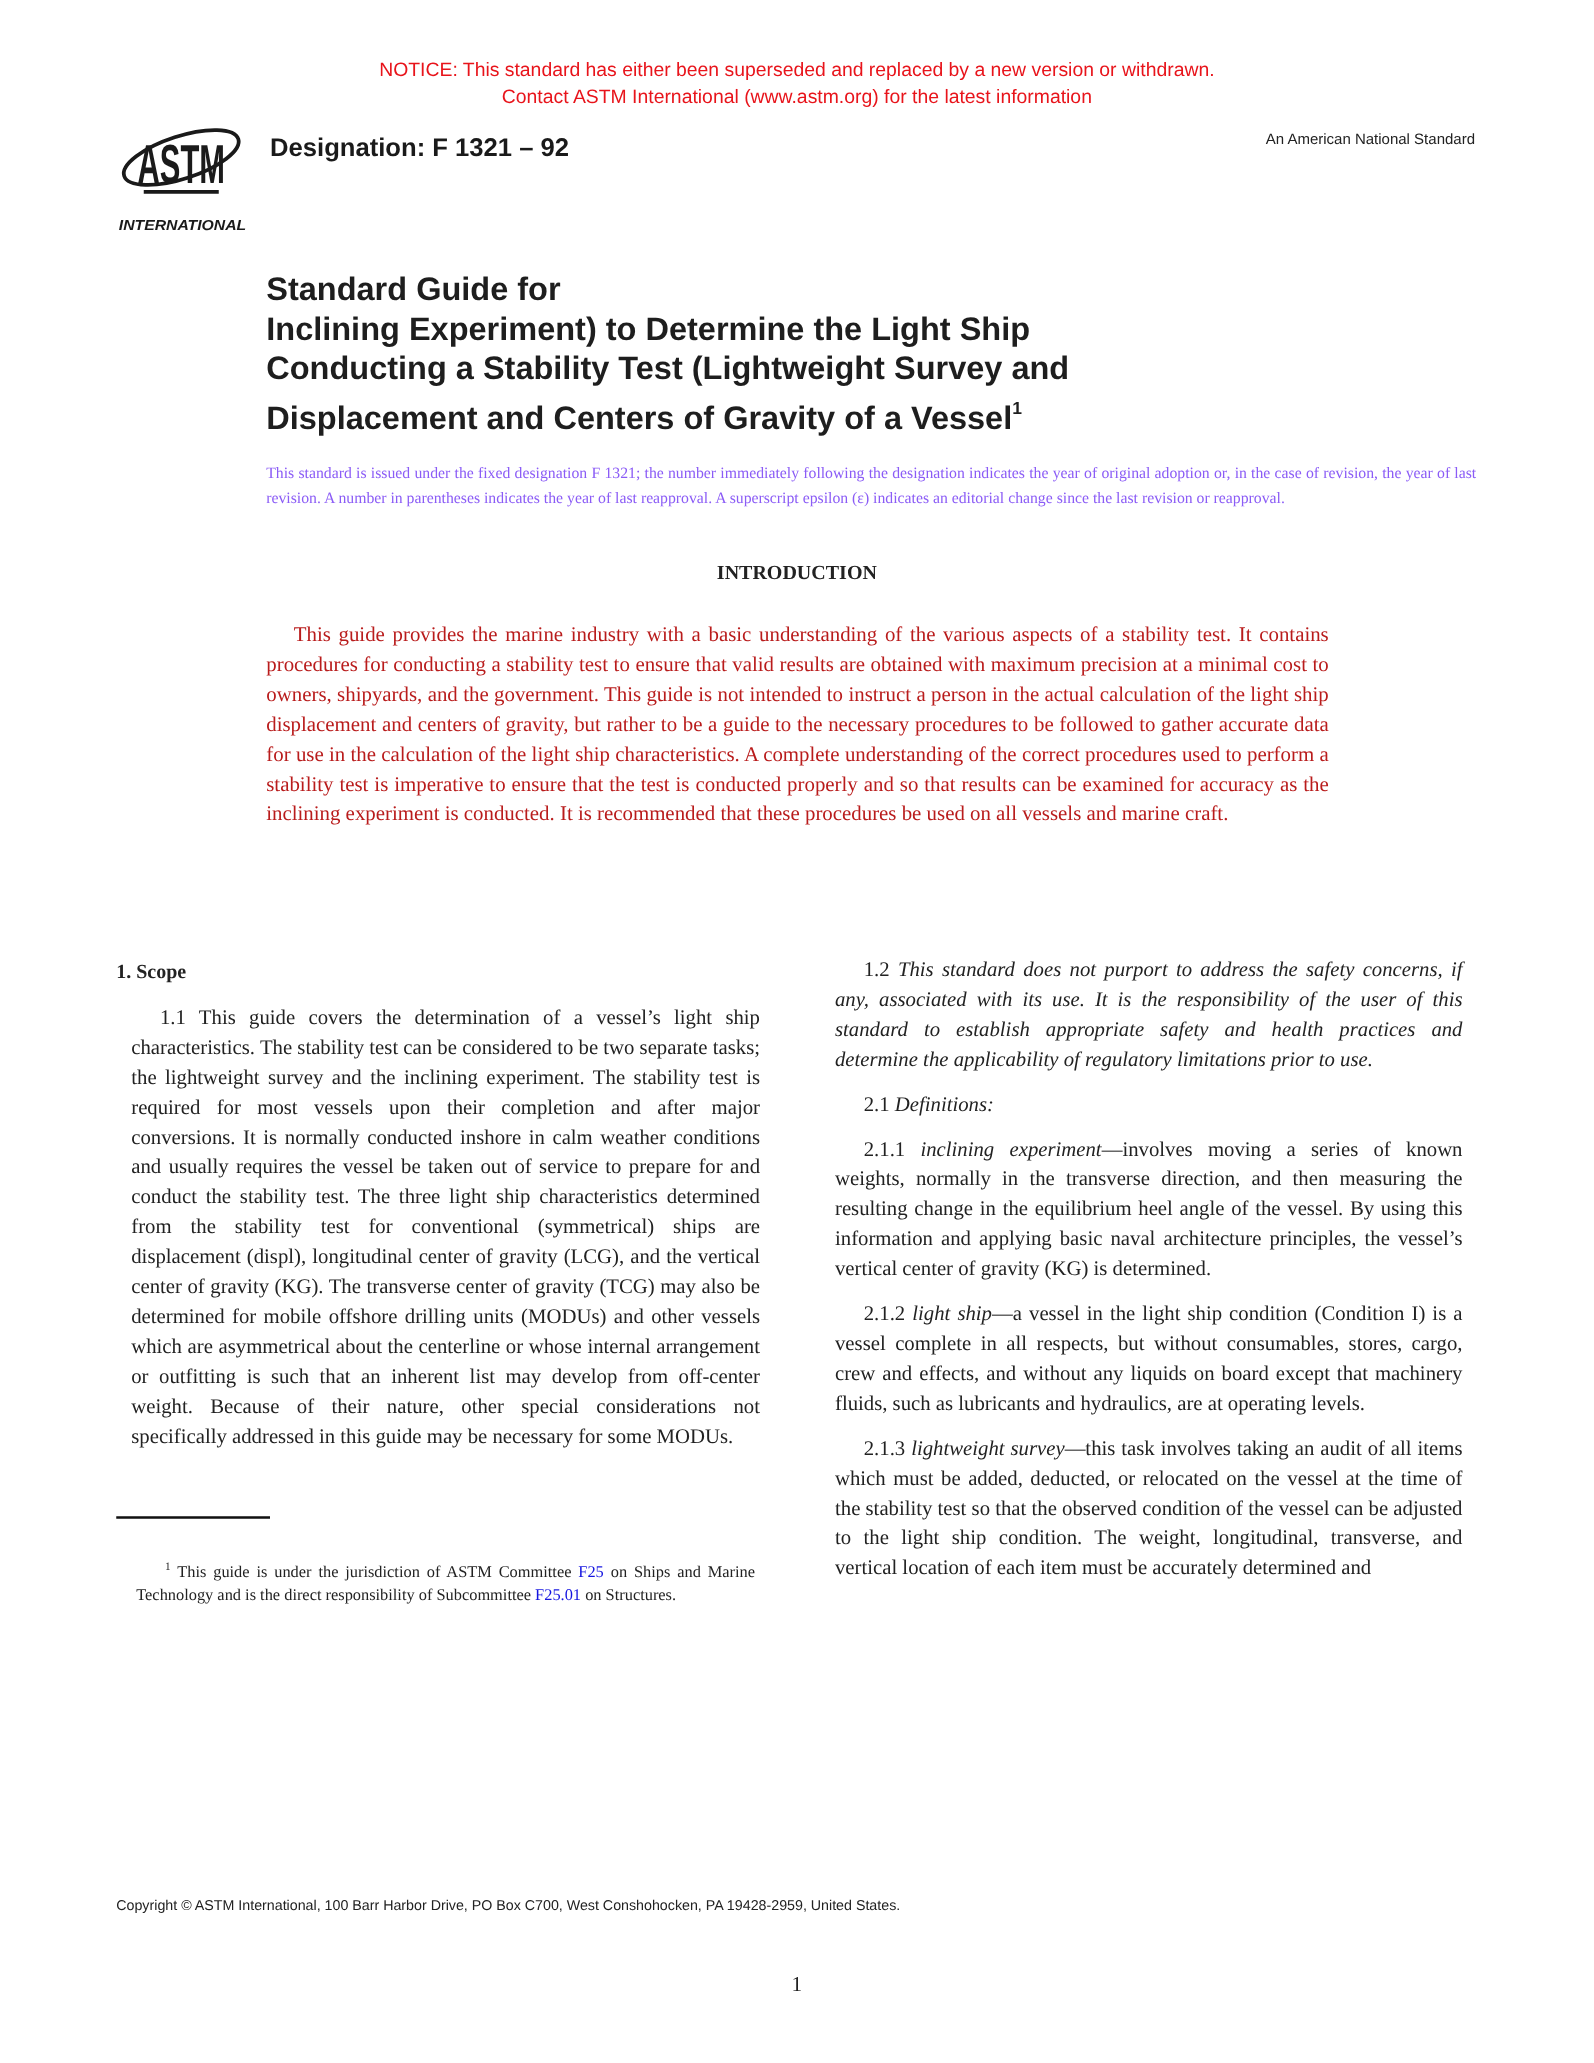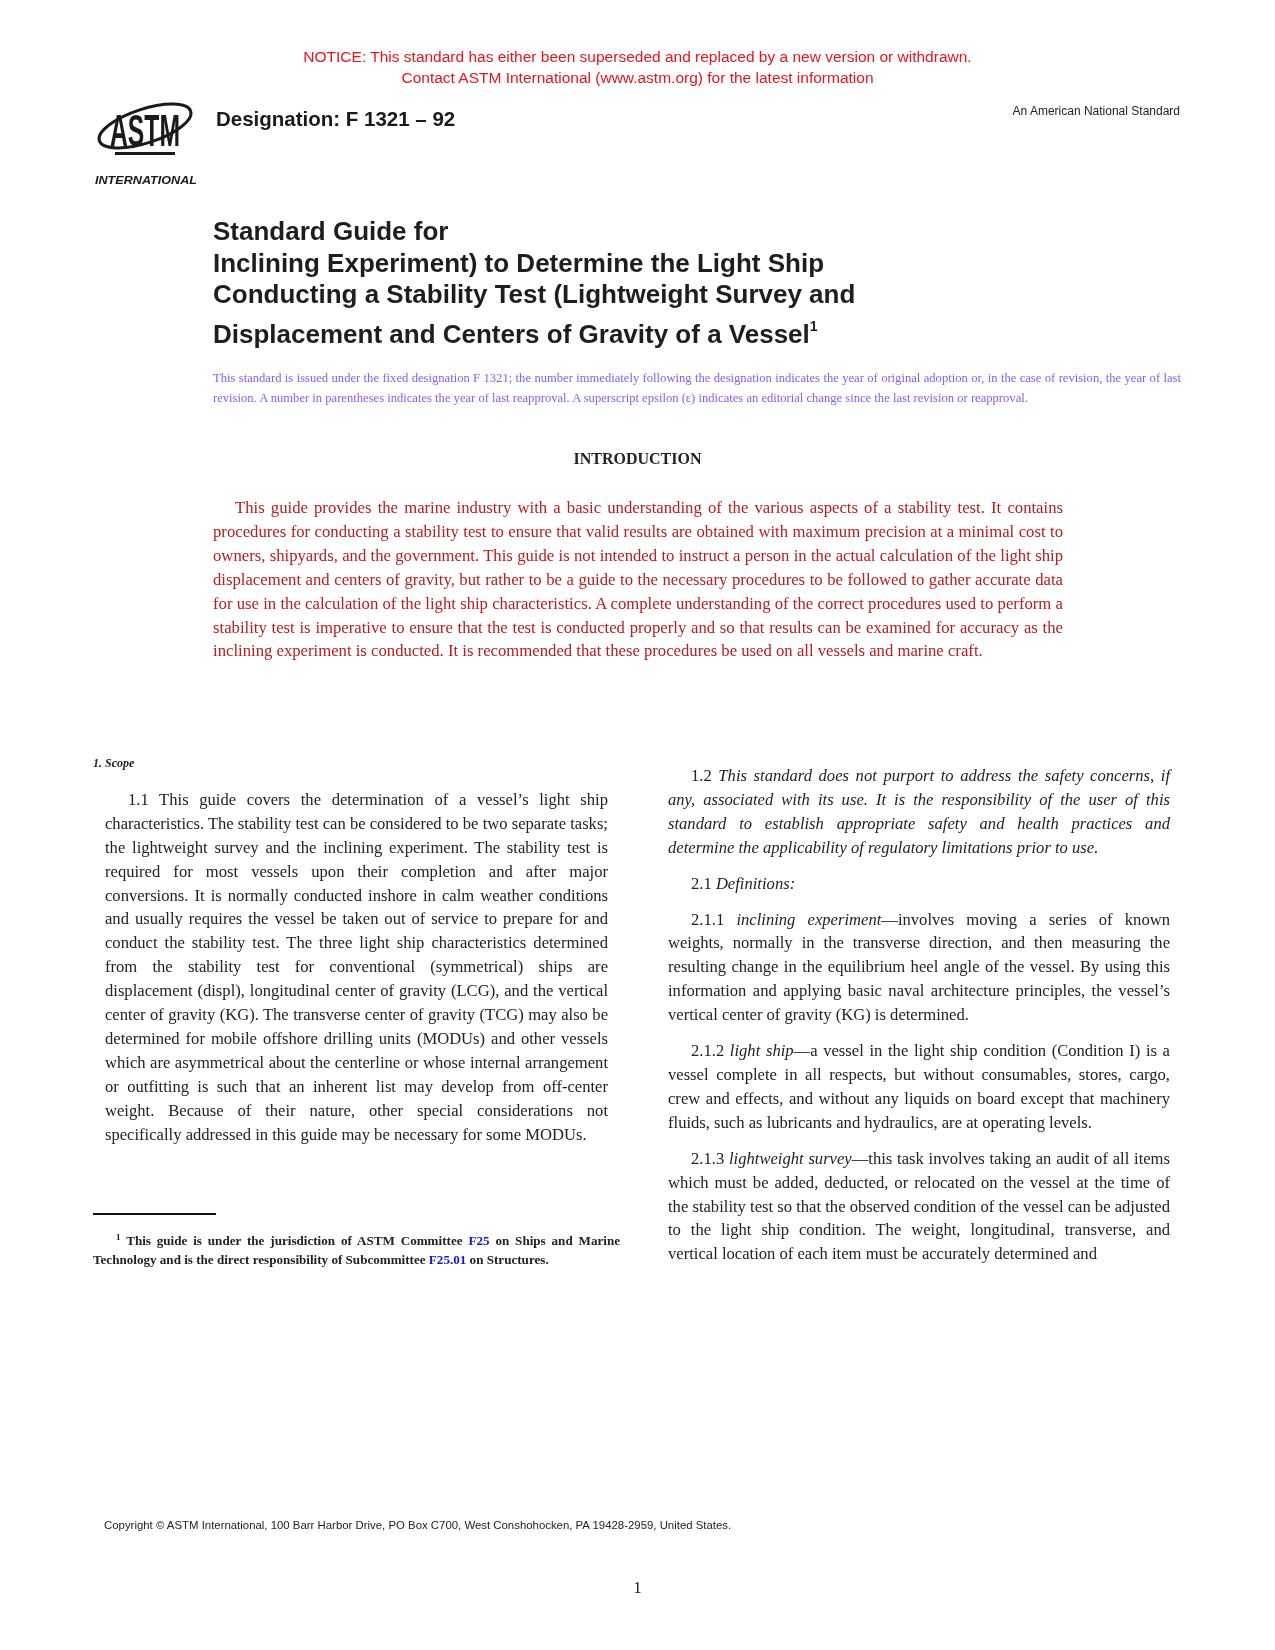--- a/index.html
+++ b/index.html
@@ -16,31 +16,31 @@
   .title sup { font-size: 14px; vertical-align: 12px; }
   .boiler { left: 213px; top: 368px; width: 968px; font-family: "Liberation Serif", serif;
             font-size: 12.6px; line-height: 20px; text-align: justify; color: #8b5cf6; }
   .intro-h { left: 0; width: 1275px; top: 450px; text-align: center; font-family: "Liberation Serif", serif;
              font-weight: bold; font-size: 16px; color: #222; }
   .intro-p { left: 213px; top: 496px; width: 850px; font-family: "Liberation Serif", serif;
              font-size: 16.7px; line-height: 23.9px; text-align: justify; text-indent: 22px; color: #b91c1c; }
   .col { font-family: "Liberation Serif", serif; font-size: 16.6px; line-height: 23.9px; color: #222; text-align: justify; }
   .col-left { left: 93px; top: 752px; width: 527px; }
   .col-right { left: 656px; top: 752px; width: 526px; }
-  .sec-h { font-weight: bold; font-size: 12px; margin: 0 0 2px 0; font-style: italic; }
+  .sec-h { font-weight: bold; font-size: 16px; margin: 14px 0 2px 0; }
   .sec-h.spaced { margin-top: 12px; }
   .para { text-indent: 23px; margin: 12px; }
   .it { font-style: italic; }
   .fn-rule { left: 93px; top: 1213px; width: 123px; height: 1.5px; background: #111; }
   .footnotes { left: 93px; top: 1228px; width: 527px; font-family: "Liberation Serif", serif;
                font-size: 13.1px; line-height: 19px; text-align: justify; color: #222; }
-  .footnotes p { margin: 0; text-indent: 23px; font-weight: bold; }
+  .footnotes p { margin: 16px; text-indent: 23px; }
   .footnotes sup { font-size: 9px; }
   .link { color: #1515e0; text-decoration: none; }
-  .copyright { left: 104px; top: 1519px; font-family: "Liberation Sans", sans-serif; font-size: 11.4px; color: #222; }
+  .copyright { left: 93px; top: 1519px; font-family: "Liberation Sans", sans-serif; font-size: 11.4px; color: #222; }
   .pagenum { left: 0; width: 1275px; top: 1578px; text-align: center; font-family: "Liberation Serif", serif; font-size: 17px; color: #222; }
 </style>
 </head>
 <body>
 
 <div class="abs notice" style="top:46px;">
   <div>NOTICE: This standard has either been superseded and replaced by a new version or withdrawn.</div>
   <div>Contact ASTM International (www.astm.org) for the latest information</div>
 </div>
 

